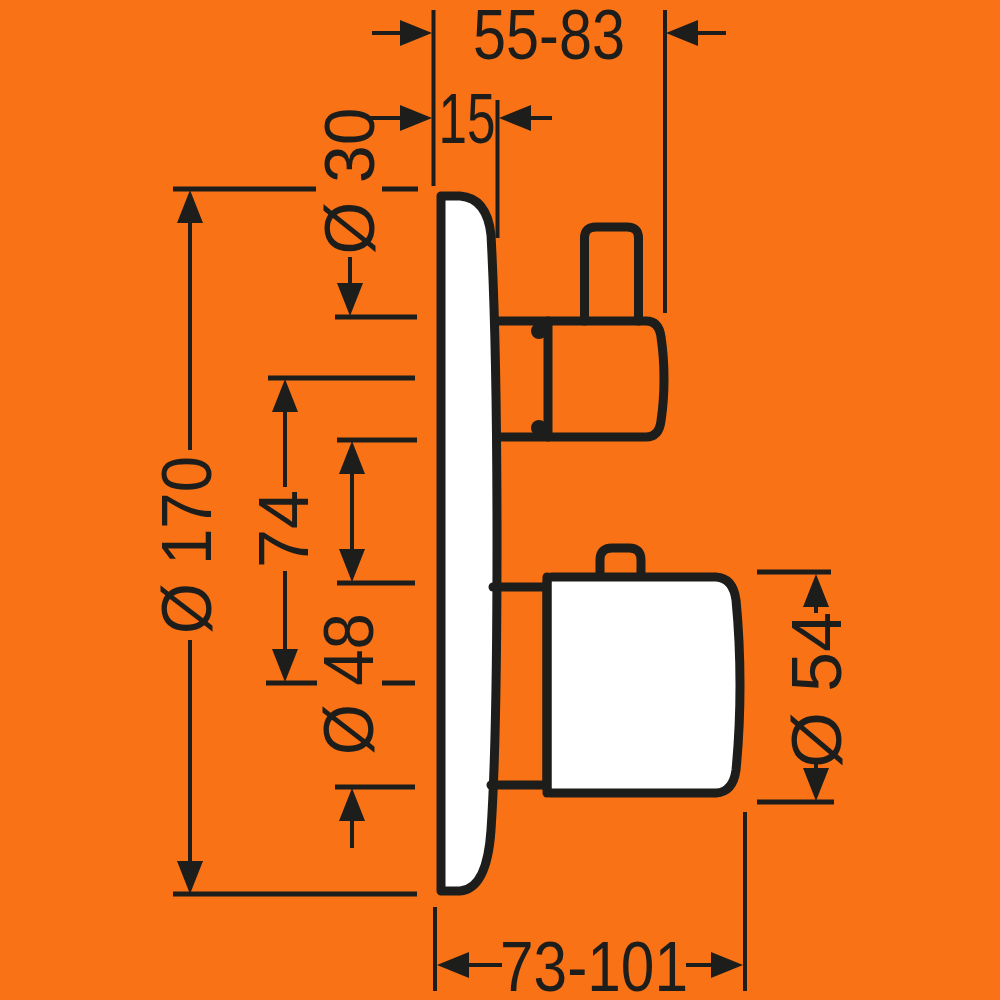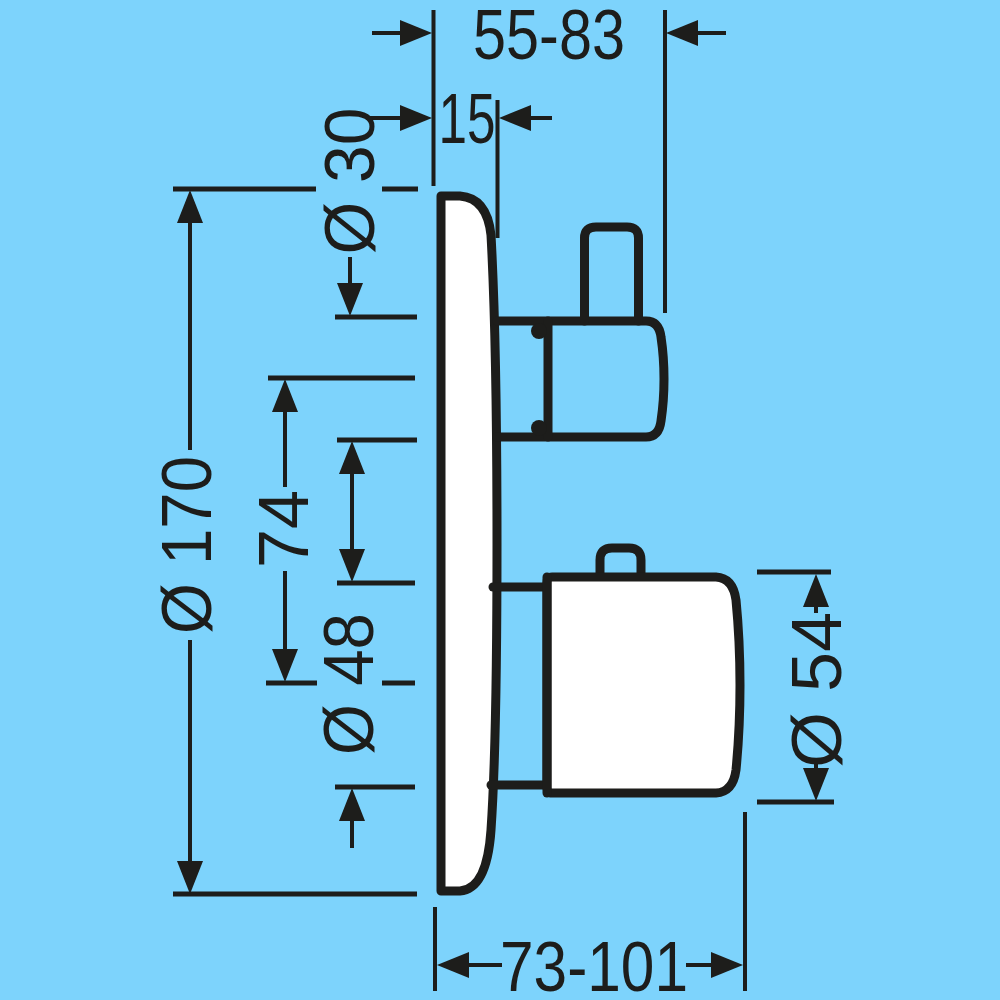--- a/index.html
+++ b/index.html
@@ -1,16 +1,16 @@
 <!DOCTYPE html>
 <html><head>
 <meta charset="utf-8">
 <style>
   html,body{margin:0;padding:0;background:#ffffff;}
-  .stage{position:relative;width:1000px;height:1000px;background:#7dd3fc;overflow:hidden;
+  .stage{position:relative;width:1000px;height:1000px;background:#f97316;overflow:hidden;
          font-family:"Liberation Sans",sans-serif;}
   svg{display:block}
   .thick{fill:none;stroke:#1d1d1b;stroke-width:9;stroke-linejoin:round;stroke-linecap:round;}
   .thickfill{fill:#ffffff;stroke:#1d1d1b;stroke-width:9;stroke-linejoin:round;}
   .dimline{fill:none;stroke:#1d1d1b;stroke-width:4;stroke-linecap:butt;}
   .tick{fill:none;stroke:#1d1d1b;stroke-width:5;stroke-linecap:butt;}
   .ah{fill:#1d1d1b;stroke:none;}
   .dimtext{fill:#1d1d1b;font-size:70px;font-weight:400;}
 </style>
 </head>

